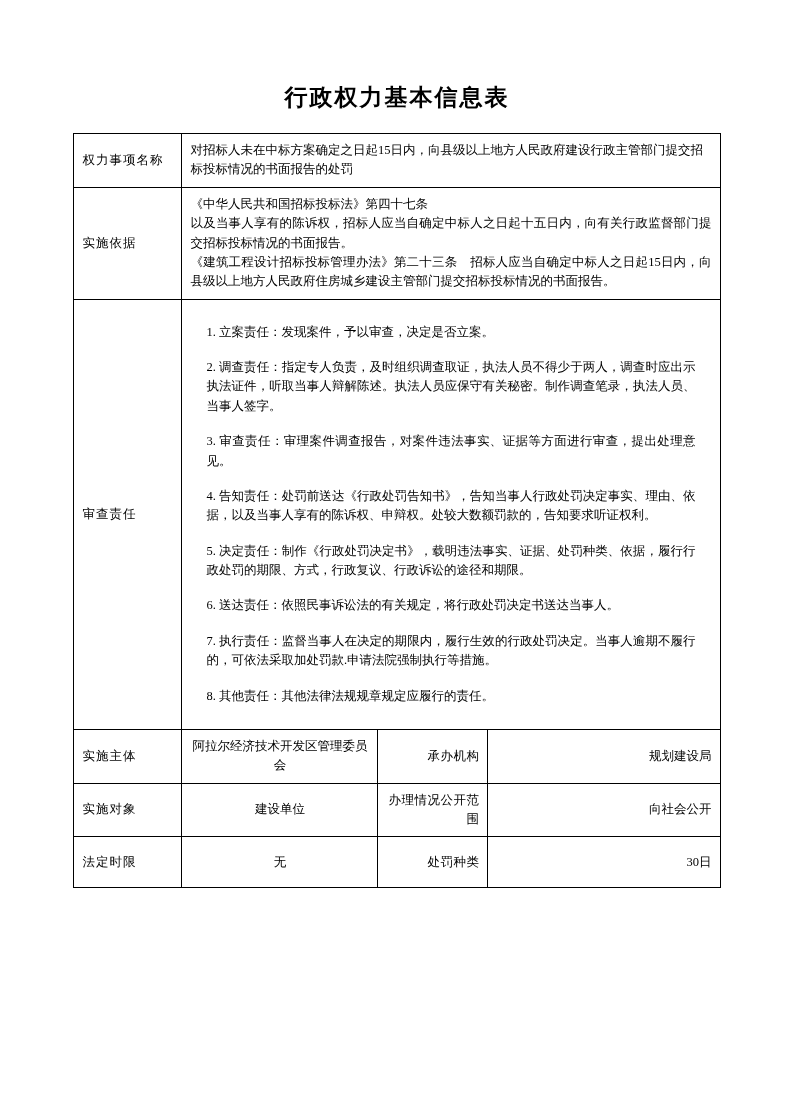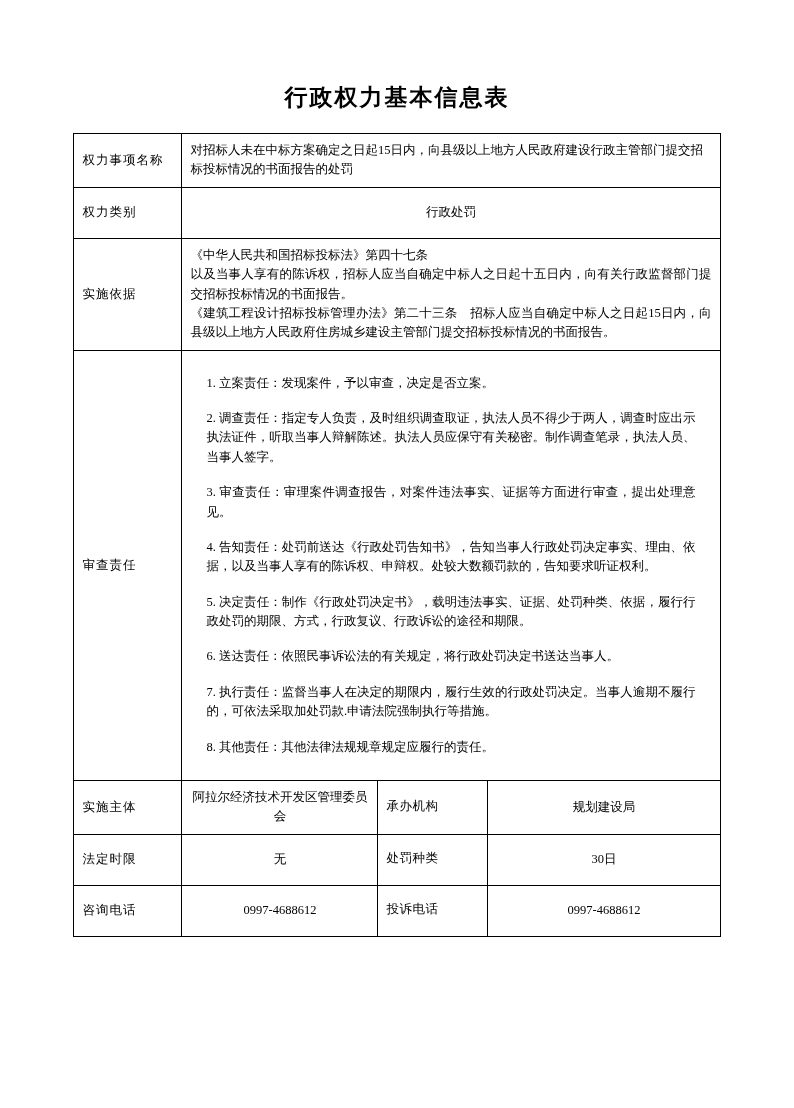--- a/index.html
+++ b/index.html
@@ -46,26 +46,25 @@
     letter-spacing: 1px;
   }
   td.value-wide {
     text-align: left;
   }
   td.value-center {
     text-align: center;
   }
   td.mid-label {
     width: 110px;
-    text-align: left;
+    text-align: right;
     letter-spacing: 0.5px;
-    font-family: Liberation Mono, monospace;
   }
   td.mid-value {
-    text-align: center;
+    text-align: right;
   }
   .para {
     margin: 0;
     text-align: justify;
   }
   .para + .para {
     margin-top: 0px;
   }
   .resp-list {
     margin: 0;
@@ -94,24 +93,20 @@
       <col style="width:110px">
       <col style="width:232px">
     </colgroup>
     <tbody>
 
       <tr>
         <td class="label">权力事项名称</td>
         <td class="value-wide" colspan="3">对招标人未在中标方案确定之日起15日内，向县级以上地方人民政府建设行政主管部门提交招标投标情况的书面报告的处罚</td>
       </tr>
 
-      <tr>
-        <td class="label tall">权力类别</td>
-        <td class="value-center tall" colspan="3">行政处罚</td>
-      </tr>
 
       <tr>
         <td class="label">实施依据</td>
         <td class="value-wide" colspan="3">
           <p class="para">《中华人民共和国招标投标法》第四十七条</p>
           <p class="para">以及当事人享有的陈诉权，招标人应当自确定中标人之日起十五日内，向有关行政监督部门提交招标投标情况的书面报告。</p>
           <p class="para">《建筑工程设计招标投标管理办法》第二十三条　招标人应当自确定中标人之日起15日内，向县级以上地方人民政府住房城乡建设主管部门提交招标投标情况的书面报告。</p>
         </td>
       </tr>
 
@@ -131,33 +126,33 @@
         </td>
       </tr>
 
       <tr>
         <td class="label tall">实施主体</td>
         <td class="value-center tall">阿拉尔经济技术开发区管理委员会</td>
         <td class="mid-label tall">承办机构</td>
         <td class="mid-value tall">规划建设局</td>
       </tr>
 
+      <tr>
+        <td class="label tall">实施对象</td>
+        <td class="value-center tall">建设单位</td>
+        <td class="mid-label tall">办理情况公开范围</td>
+        <td class="mid-value tall">向社会公开</td>
+      </tr>
 
 
       <tr>
         <td class="label tall">法定时限</td>
         <td class="value-center tall">无</td>
         <td class="mid-label tall">处罚种类</td>
         <td class="mid-value tall">30日</td>
       </tr>
 
-      <tr>
-        <td class="label tall">咨询电话</td>
-        <td class="value-center tall">0997-4688612</td>
-        <td class="mid-label tall">投诉电话</td>
-        <td class="mid-value tall">0997-4688612</td>
-      </tr>
 
 
     </tbody>
   </table>
 
 </div>
 
 </body></html>

